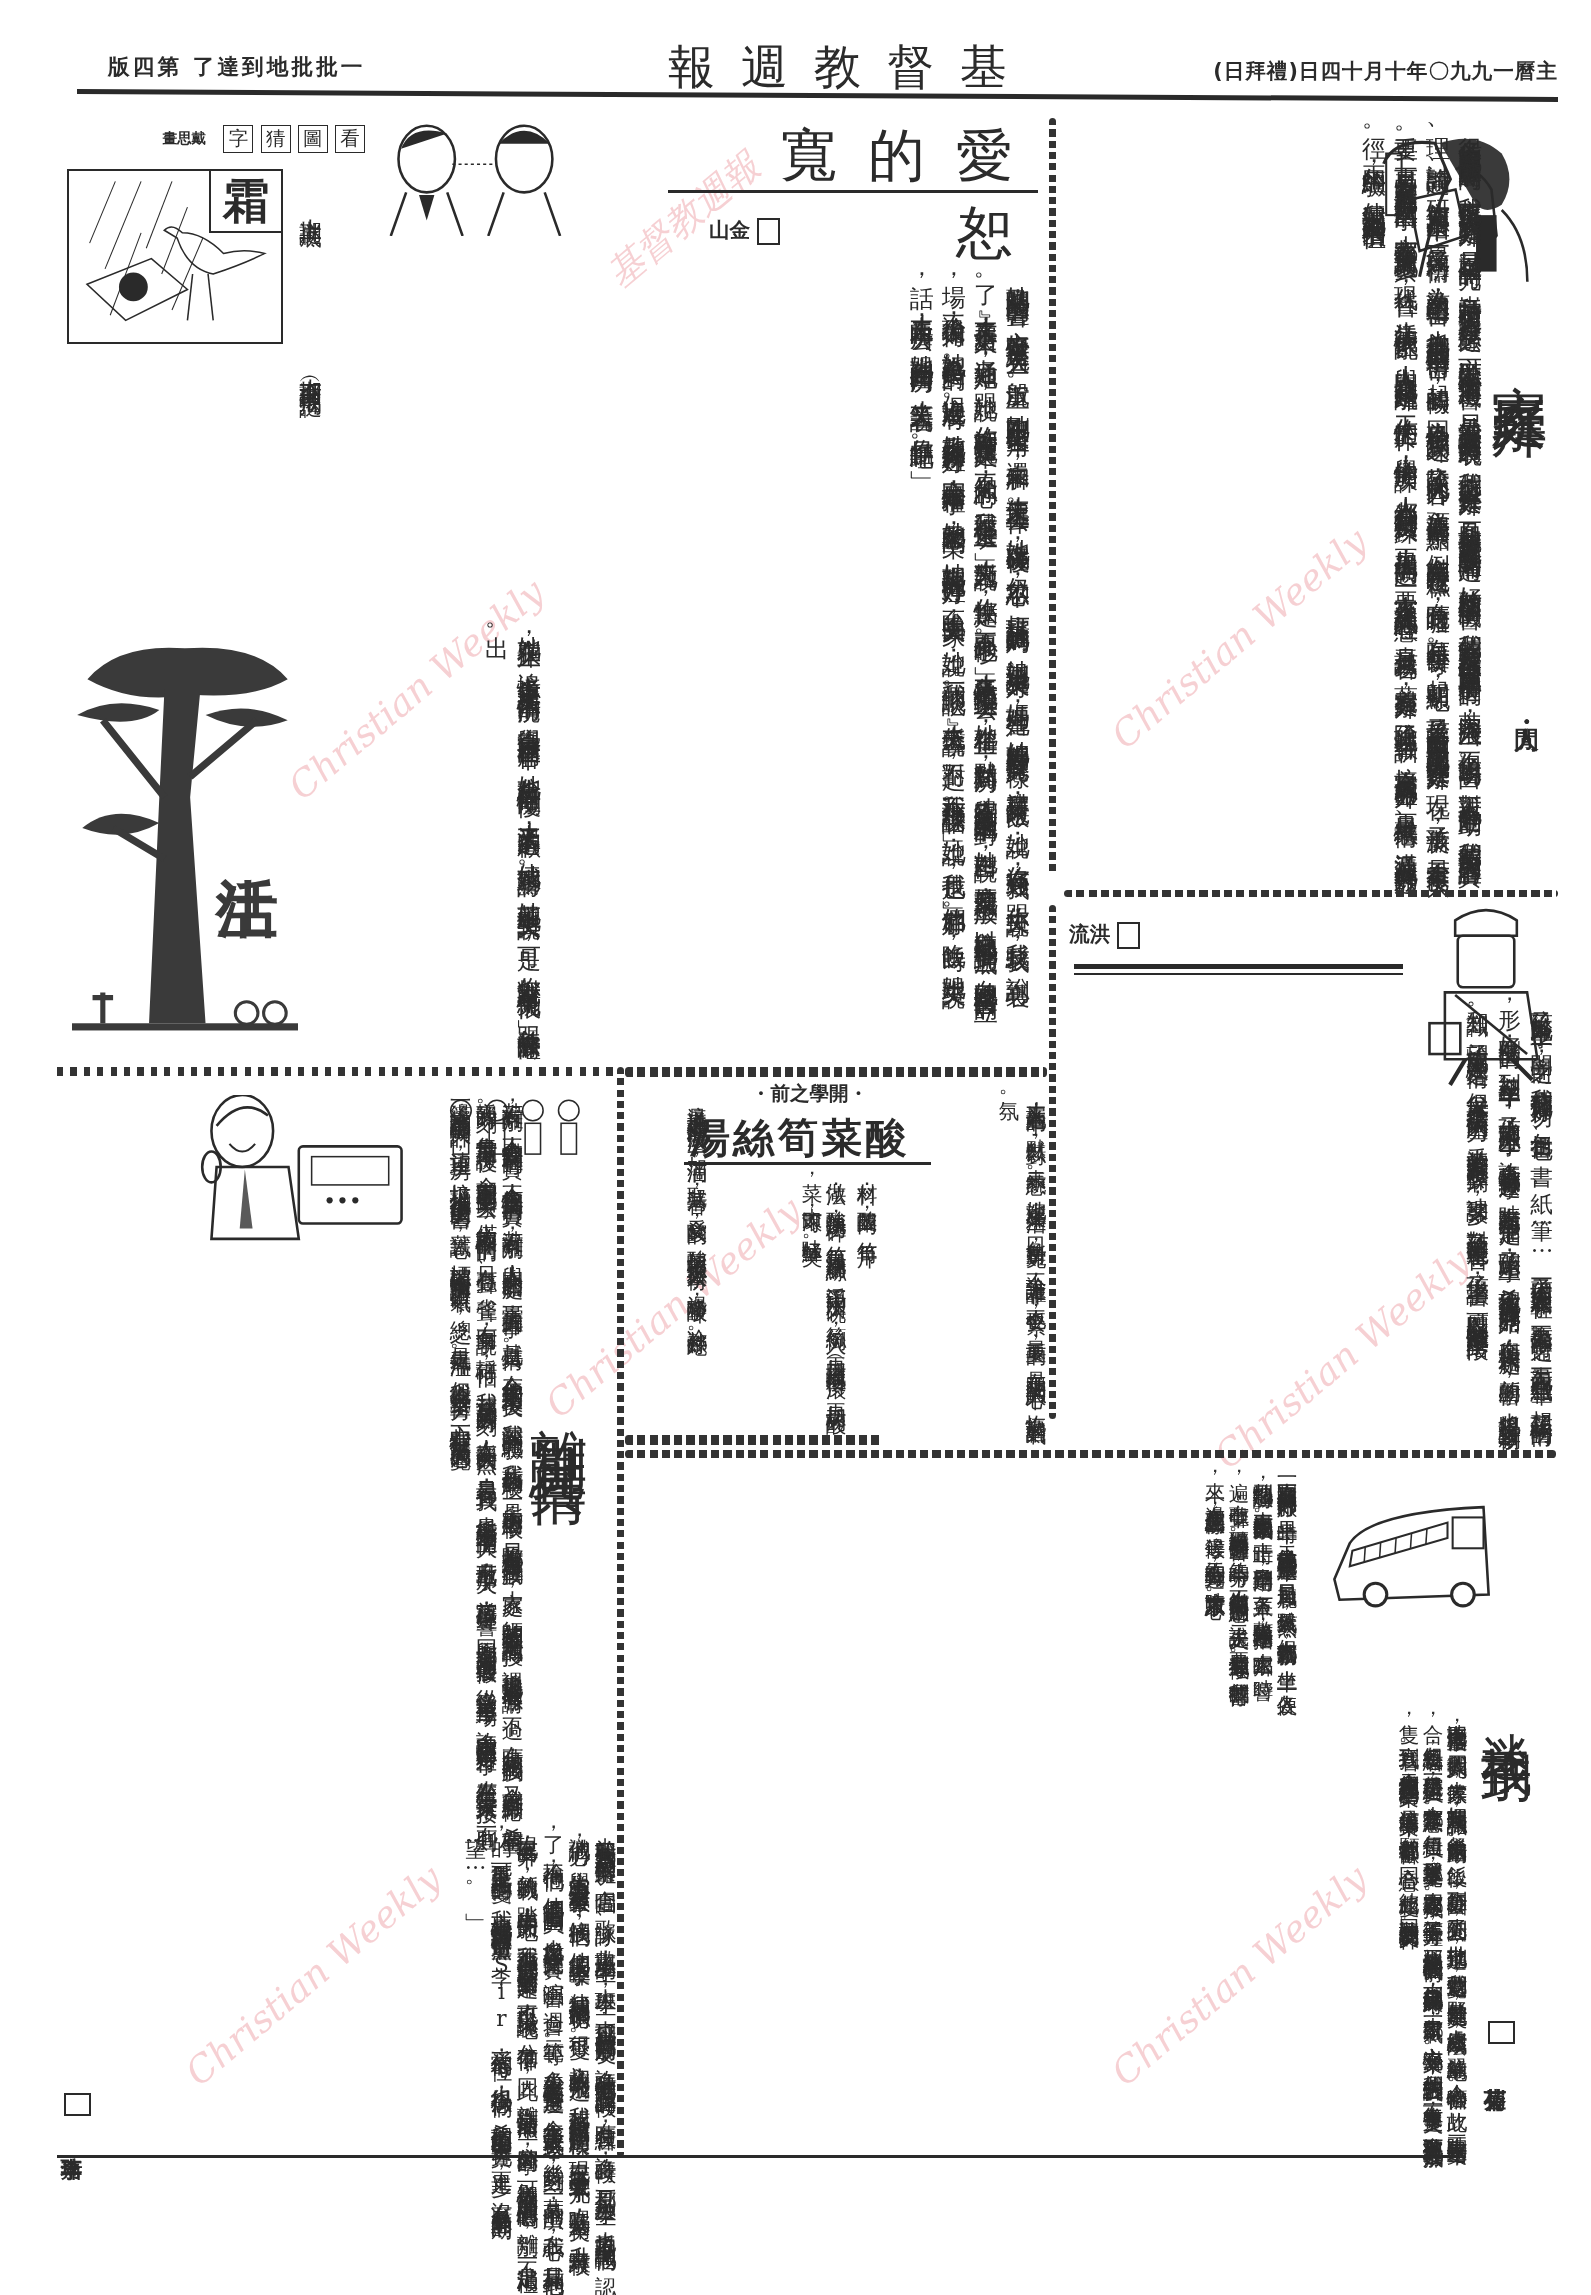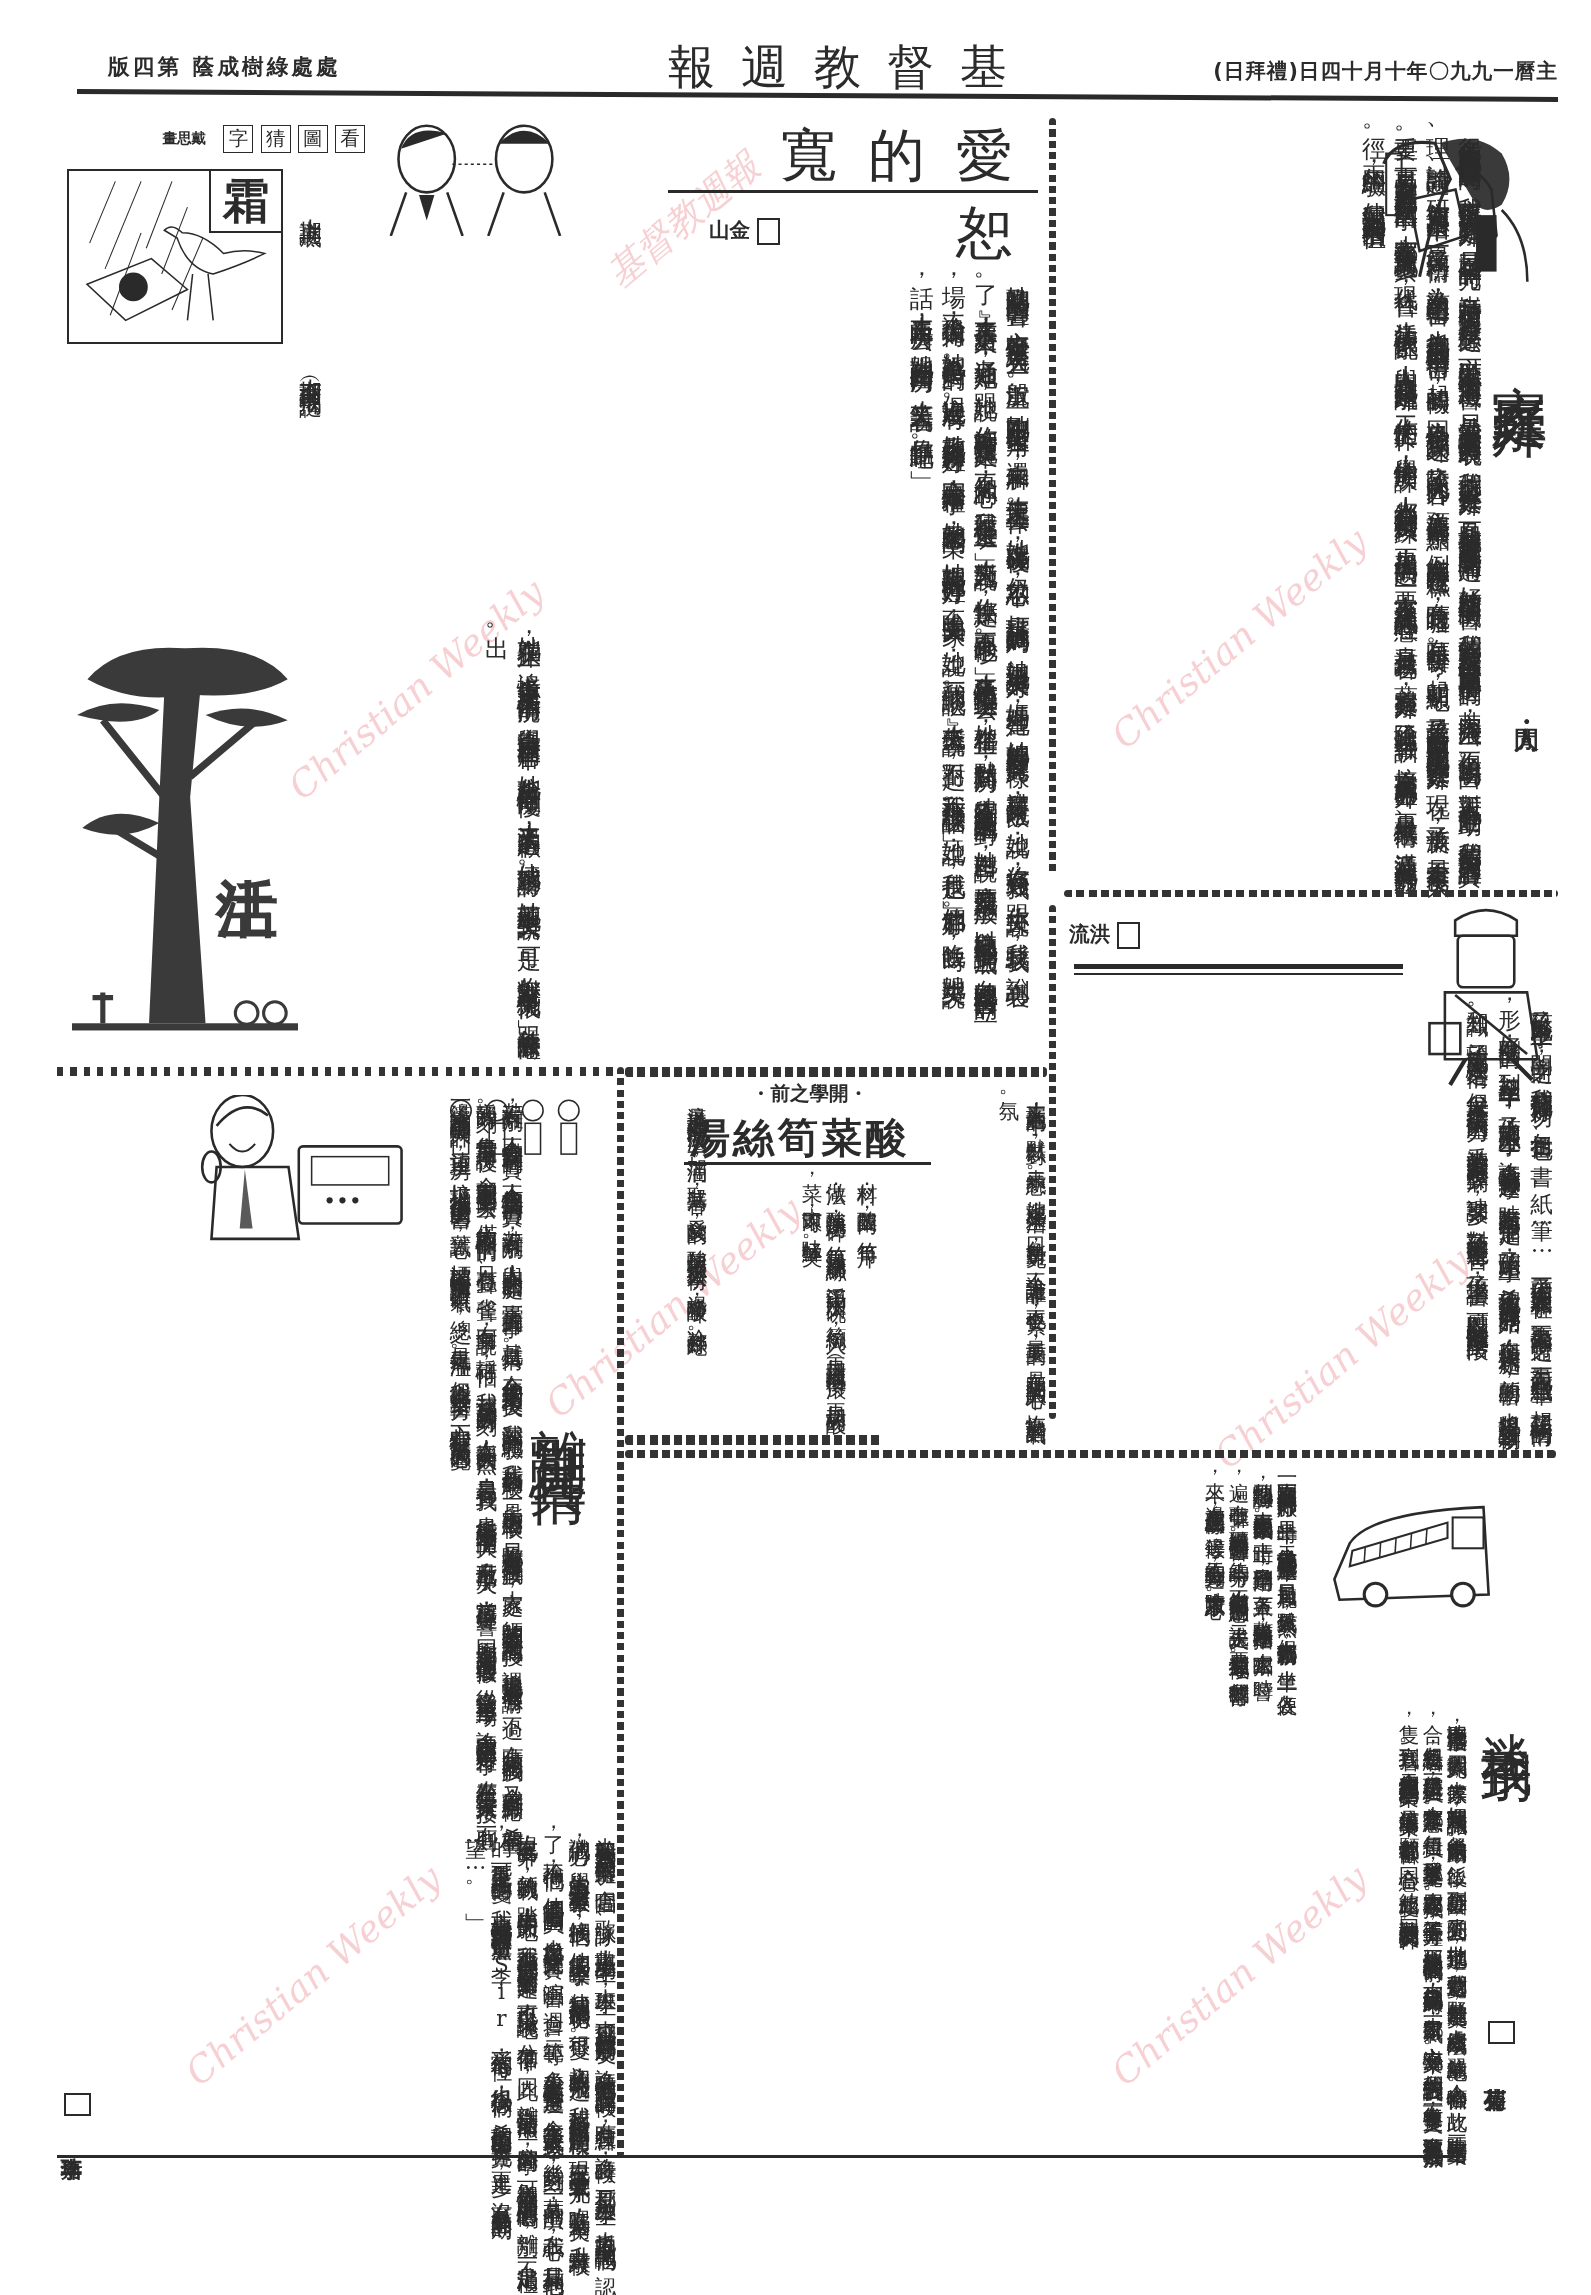--- a/index.html
+++ b/index.html
@@ -31,21 +31,21 @@
 
 <div class="watermark" style="left:591px; top:195px;">基督教週報</div>
 <div class="watermark" style="left:257px; top:668px;">Christian Weekly</div>
 <div class="watermark" style="left:1080px; top:617px;">Christian Weekly</div>
 <div class="watermark" style="left:514px; top:1286px;">Christian Weekly</div>
 <div class="watermark" style="left:1183px; top:1337px;">Christian Weekly</div>
 <div class="watermark" style="left:154px; top:1954px;">Christian Weekly</div>
 <div class="watermark" style="left:1080px; top:1954px;">Christian Weekly</div>
 
 <header class="masthead">
-  <div class="edition" style="direction: rtl; unicode-bidi: bidi-override;">處處綠樹成蔭 第四版</div>
+  <div class="edition" style="direction: rtl; unicode-bidi: bidi-override;">一批批地到達了 第四版</div>
   <div class="paper-name" style="direction: rtl; unicode-bidi: bidi-override;">基督教週報</div>
   <div class="date" style="direction: rtl; unicode-bidi: bidi-override; text-align: right;">主曆一九九〇年十月十四日(禮拜日)</div>
 </header>
 <div class="rule-top"></div>
 
 <section class="section" style="left:1064px; top:118px; width:494px; height:771px;">
 
   <svg class="illustration" style="left:309px; top:15.4px;" width="165" height="154" viewBox="0 0 320 300">
     <path d="M20 60 Q40 10 120 20 L150 90 Q120 140 90 280" fill="none" stroke="#2a2a2a" stroke-width="6"></path>
     <rect x="25" y="40" width="30" height="120" fill="none" stroke="#2a2a2a" stroke-width="4"></rect>

